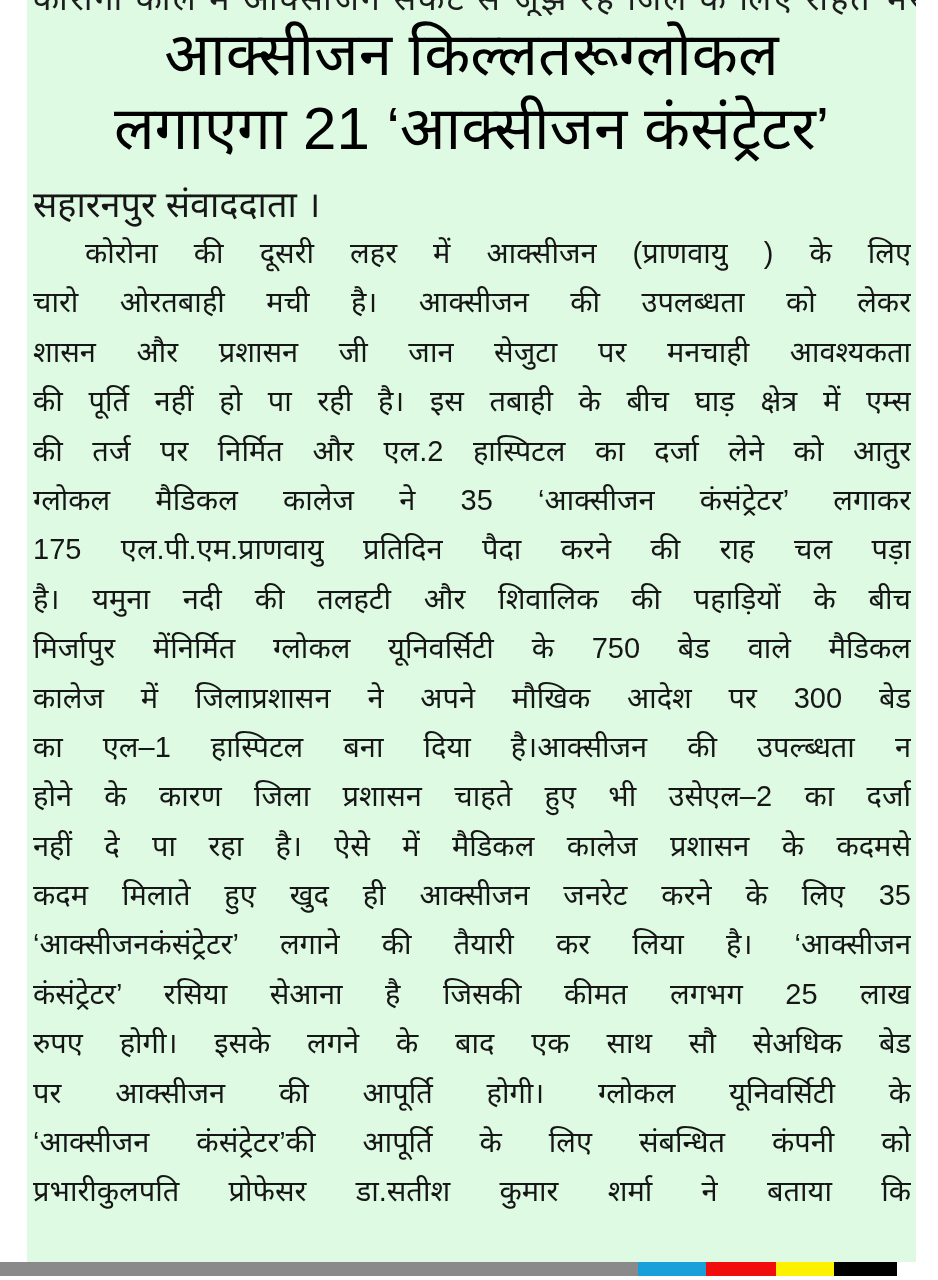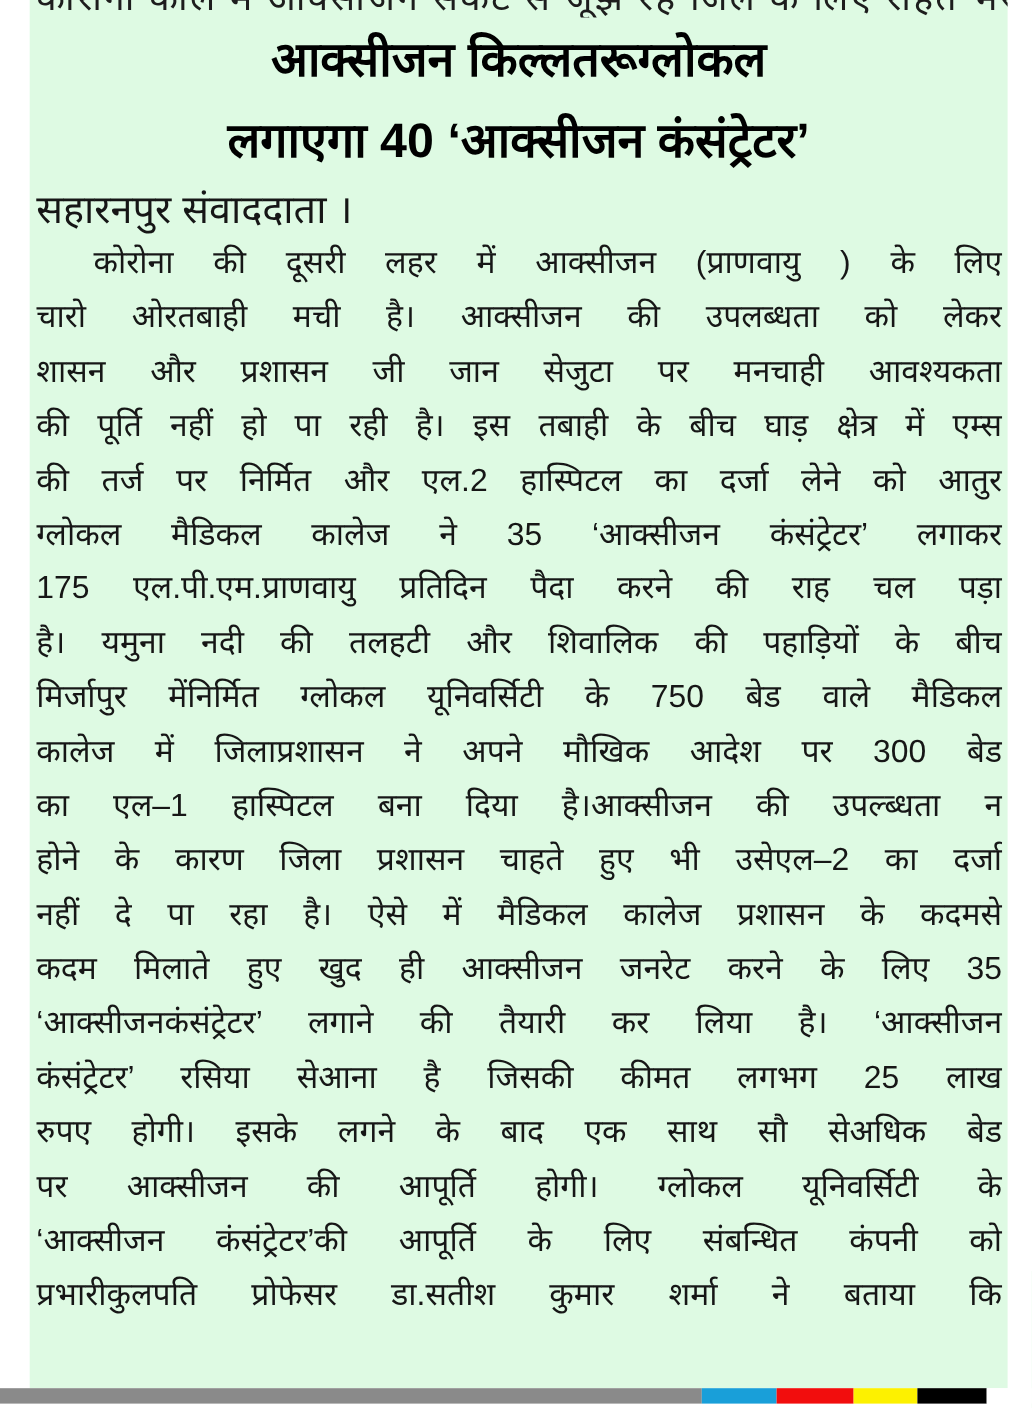--- a/index.html
+++ b/index.html
@@ -29,31 +29,31 @@
     white-space: nowrap;
     color: #1d1d1d;
     transform: translateY(-22px);
     padding-left: 6px;
     letter-spacing: 2px;
   }
   .headline {
     margin-top: 2px;
     text-align: center;
     color: #000000;
-    font-size: 44px;
+    font-size: 60px;
     line-height: 74px;
-    font-weight: 700;
+    font-weight: 400;
     letter-spacing: 0px;
   }
   .byline {
     padding-left: 6px;
     font-size: 36px;
     line-height: 49px;
     color: #161616;
-    margin-top: 0;
+    margin-top: 14px;
   }
   .article-body {
     padding: 0 5px 0 6px;
     color: #161616;
     font-size: 29px;
   }
   .bline {
     line-height: 49.4px;
     height: 49.4px;
     text-align: justify;
@@ -82,21 +82,21 @@
 <body>
 
 <div class="clipping">
 
   <div class="top-crop">
     <span class="crop-inner">कोरोना काल में आक्सीजन संकट से जूझ रहे जिले के लिए राहत भरी खबर आई</span>
   </div>
 
   <div class="headline">
     <div>आक्सीजन किल्लतरूग्लोकल</div>
-    <div>लगाएगा 40 ‘आक्सीजन कंसंट्रेटर’</div>
+    <div>लगाएगा 21 ‘आक्सीजन कंसंट्रेटर’</div>
   </div>
 
   <div class="byline">सहारनपुर संवाददाता ।</div>
 
   <div class="article-body">
     <div class="bline first">कोरोना की दूसरी लहर में आक्सीजन (प्राणवायु ) के लिए</div>
     <div class="bline">चारो ओरतबाही मची है। आक्सीजन की उपलब्धता को लेकर</div>
     <div class="bline">शासन और प्रशासन जी जान सेजुटा पर मनचाही आवश्यकता</div>
     <div class="bline">की पूर्ति नहीं हो पा रही है। इस तबाही के बीच घाड़ क्षेत्र में एम्स</div>
     <div class="bline">की तर्ज पर निर्मित और एल.2 हास्पिटल का दर्जा लेने को आतुर</div>

